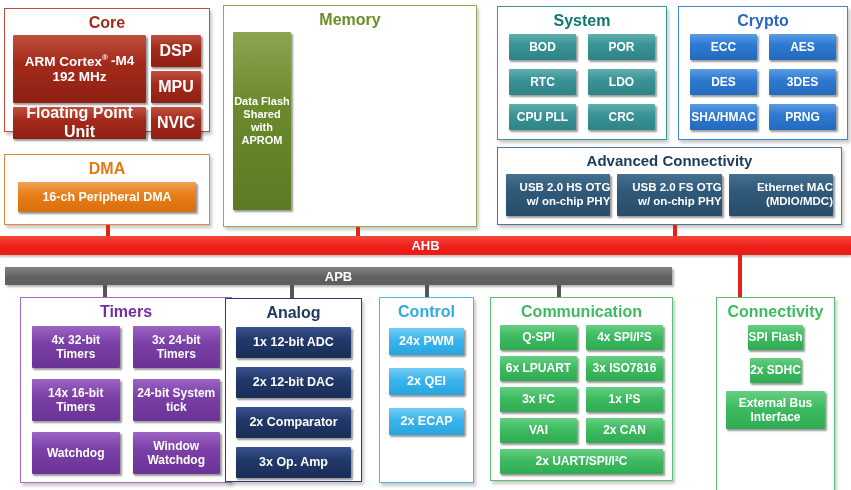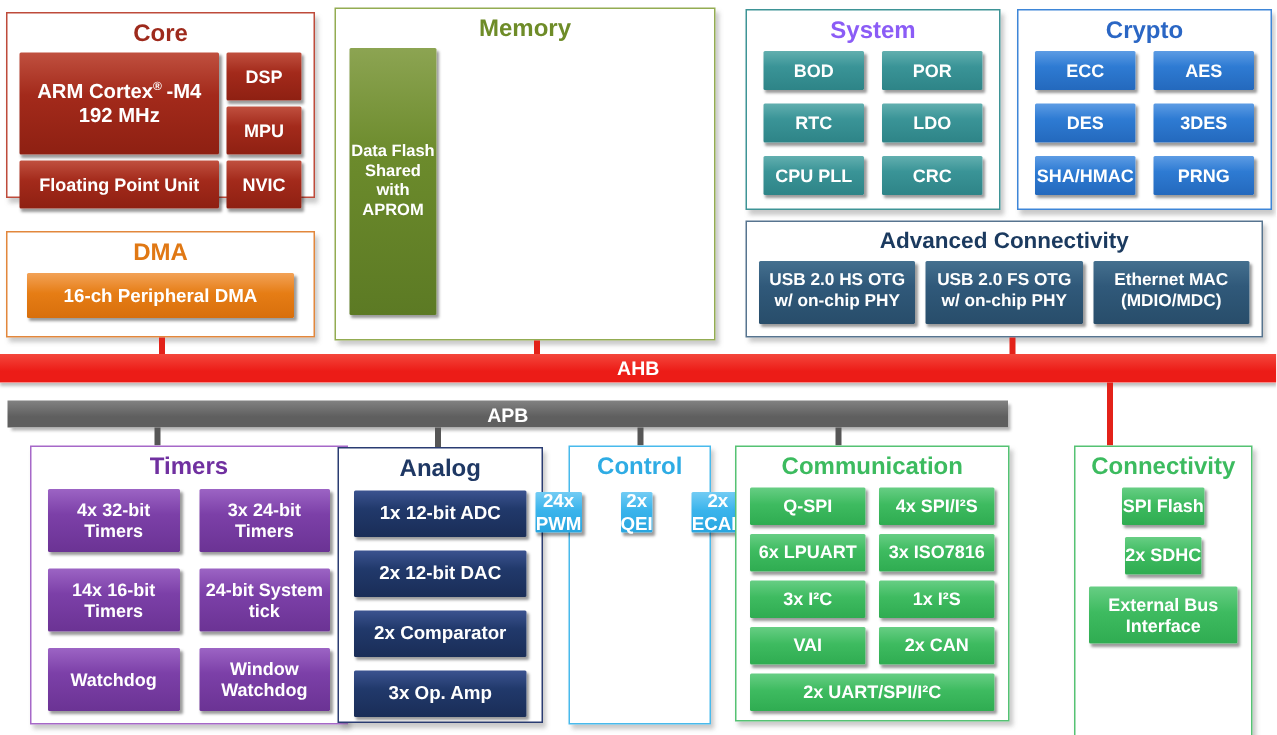--- a/index.html
+++ b/index.html
@@ -20,43 +20,43 @@
   .g-purple{background:linear-gradient(180deg,#9C64C4 0%,#7C40A8 40%,#6B3394 100%);}
   .g-navy{background:linear-gradient(180deg,#3B5390 0%,#21396B 40%,#1A2D57 100%);}
   .g-cyan{background:linear-gradient(180deg,#73CCF4 0%,#3AB4EC 45%,#28A5DF 100%);}
   .g-green{background:linear-gradient(180deg,#67CE84 0%,#3EBB60 45%,#2FAC51 100%);}
   
   #core-box{left:4px;top:8px;width:206px;height:124px;border-color:#BE4B3B;}
   #core-box .box-title{color:#9E2A1C;}
   .core-grid{display:grid;grid-template-columns:1fr 50px;grid-template-rows:32px 32px 32px;
              gap:4px 5px;padding:2px 8px 0 8px;}
   .cpu-blk{grid-row:1/3;font-size:13.5px;}
-  .core-sm{font-size:12px;}
+  .core-sm{font-size:16px;}
   #dma-box{left:4px;top:154px;width:206px;height:71px;border-color:#E2873C;}
   #dma-box .box-title{color:#E07814;}
   .dma-blk{margin:3px 13px 0 13px;height:30px;font-size:12.5px;}
   #memory-box{left:223px;top:5px;width:254px;height:222px;border-color:#93AC52;}
   #memory-box .box-title{color:#6E8C28;}
   .mem-flex{display:flex;gap:7px;padding:2px 9px 0 9px;}
   .mem-left{flex:1;display:flex;flex-direction:column;gap:7px;}
   .mem-row{display:grid;grid-template-columns:1fr 1fr;gap:7px;height:47px;}
   .mem-row .blk{height:47px;font-size:12.5px;}
   .mem-wide{height:31px;font-size:12px;line-height:1.15;}
   .mem-dataflash{width:58px;height:178px;font-size:11px;}
   #system-box{left:497px;top:6px;width:170px;height:134px;border-color:#3E9496;}
-  #system-box .box-title{color:#8b5cf6;}
+  #system-box .box-title{color:#0f766e;}
   #crypto-box{left:678px;top:6px;width:170px;height:134px;border-color:#3E86D8;}
   #crypto-box .box-title{color:#2A66C4;}
   .grid2x3{display:grid;grid-template-columns:1fr 1fr;grid-auto-rows:26px;gap:9px 12px;
            padding:3px 11px 0 11px;}
   .grid2x3 .blk{font-size:12px;}
   #advconn-box{left:497px;top:147px;width:345px;height:78px;border-color:#57748F;}
   #advconn-box .box-title{color:#1B3A5F;font-size:15px;line-height:20px;}
   .adv-row{display:flex;gap:7px;padding:3px 8px 0 8px;}
-  .adv-row .blk{flex:1;height:42px;font-size:11.5px;}
+  .adv-row .blk{flex:1;height:42px;font-size:11.5px;text-align:right;}
   
   .bus{position:absolute;color:#fff;font-weight:bold;font-size:13px;text-align:center;
        display:flex;align-items:center;justify-content:center;}
   #ahb-bar{left:0;top:236px;width:851px;height:19px;
            background:linear-gradient(180deg,#F4473C 0%,#EC1C17 60%);box-shadow:0 2px 2px rgba(0,0,0,.25);}
   #apb-bar{left:5px;top:267px;width:667px;height:18px;
            background:linear-gradient(180deg,#828282 0%,#5F5F5F 60%);box-shadow:2px 2px 2px rgba(0,0,0,.3);}
   .vline{position:absolute;width:4px;}
   .vred{background:#E32219;}
   .vgray{background:#565656;}
@@ -65,21 +65,21 @@
   #timers-box .box-title{color:#7030A0;}
   .timers-grid{display:grid;grid-template-columns:1fr 1fr;grid-auto-rows:42px;gap:11px 13px;
                padding:4px 11px 0 11px;}
   .timers-grid .blk{font-size:12px;}
   #analog-box{left:225px;top:298px;width:137px;height:184px;border-color:#2A3C72;}
   #analog-box .box-title{color:#1F3864;}
   .analog-col{display:flex;flex-direction:column;gap:9px;padding:4px 10px 0 10px;}
   .analog-col .blk{height:31px;font-size:12.5px;}
   #control-box{left:379px;top:297px;width:95px;height:186px;border-color:#48BAEC;}
   #control-box .box-title{color:#2FACE4;}
-  .control-col{display:flex;flex-direction:row;gap:26px;padding:6px 9px 0 9px;justify-content:center;}
+  .control-col{display:flex;flex-direction:column;gap:13px;padding:6px 9px 0 9px;}
   .control-col .blk{height:27px;font-size:12.5px;}
   #comm-box{left:490px;top:297px;width:183px;height:184px;border-color:#55C273;}
   #comm-box .box-title{color:#3CBB5F;}
   .comm-grid{display:grid;grid-template-columns:1fr 1fr;grid-auto-rows:25px;gap:6px 9px;
              padding:3px 9px 0 9px;}
   .comm-grid .blk{font-size:12px;}
   .comm-wide{margin:6px 9px 0 9px;height:25px;font-size:12px;}
   #conn-box{left:683px;top:297px;width:119px;height:208px;border-color:#55C273;margin-left:33px;}
   #conn-box .box-title{color:#3CBB5F;}
   .conn-col{display:flex;flex-direction:column;gap:8px;padding:3px 9px 0 9px;align-items:center;}

